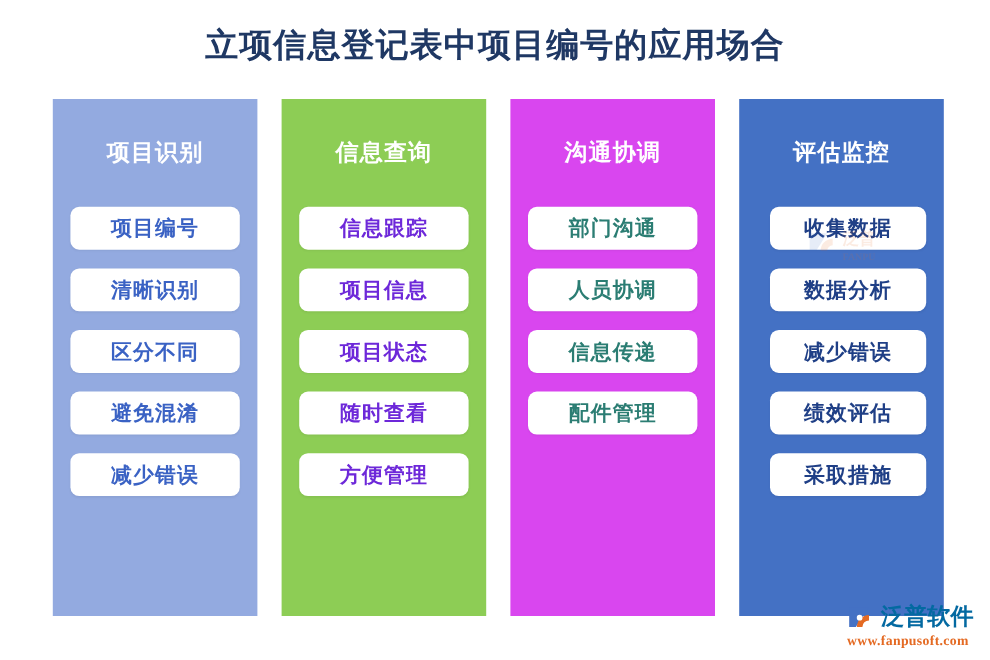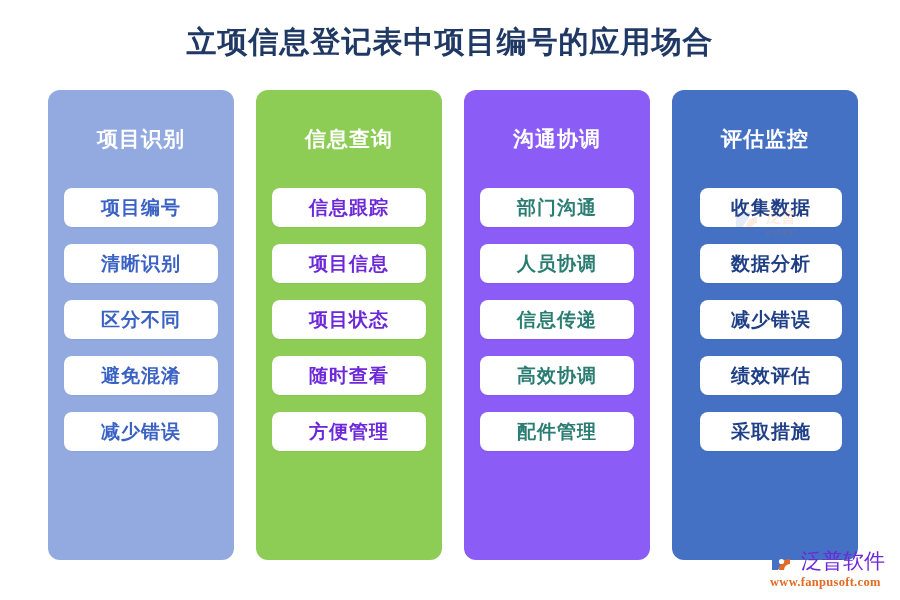--- a/index.html
+++ b/index.html
@@ -42,21 +42,21 @@
     left: 48px;
     width: 810px;
     height: 470px;
     display: flex;
     justify-content: space-between;
   }
 
   .column {
     width: 186px;
     height: 470px;
-    border-radius: 12px;
+    border-radius: 0;
     box-sizing: border-box;
     padding: 0 16px;
     display: flex;
     flex-direction: column;
     align-items: stretch;
     position: relative;
   }
 
   .col-header {
     height: 98px;
@@ -86,21 +86,21 @@
 
   
   .col-1 { background: #93aae0; }
   .col-1 .item-card { color: #3a62c4; }
 
   
   .col-2 { background: #8dcd55; }
   .col-2 .item-card { color: #6d28d9; }
 
   
-  .col-3 { background: #8b5cf6; }
+  .col-3 { background: #d946ef; }
   .col-3 .item-card { color: #2b7d73; }
 
   
   .col-4 { background: #4471c4; }
   .col-4 .item-card { color: #1f3f86; margin-left: 12px; }
 
   
   #watermark {
     position: absolute;
     top: 112px;
@@ -128,22 +128,22 @@
     height: 30px;
   }
   #brand-mark {
     width: 28px;
     height: 26px;
     margin-right: 3px;
     flex: none;
   }
   #brand-name {
     font-size: 21px;
-    font-weight: normal;
-    color: #6d28d9;
+    font-weight: bold;
+    color: #0369a1;
     letter-spacing: 0px;
     line-height: 26px;
     white-space: nowrap;
   }
   #brand-url {
     font-family: "Liberation Serif", "DejaVu Serif", serif;
     font-size: 12.5px;
     font-weight: bold;
     color: #e46a23;
     letter-spacing: 0.3px;
@@ -177,21 +177,20 @@
       <div class="item-card">项目状态</div>
       <div class="item-card">随时查看</div>
       <div class="item-card">方便管理</div>
     </div>
 
     <div class="column col-3">
       <div class="col-header">沟通协调</div>
       <div class="item-card">部门沟通</div>
       <div class="item-card">人员协调</div>
       <div class="item-card">信息传递</div>
-      <div class="item-card">高效协调</div>
       <div class="item-card">配件管理</div>
     </div>
 
     <div class="column col-4">
       <div class="col-header">评估监控</div>
       <div class="item-card">收集数据</div>
       <div class="item-card">数据分析</div>
       <div class="item-card">减少错误</div>
       <div class="item-card">绩效评估</div>
       <div class="item-card">采取措施</div>

